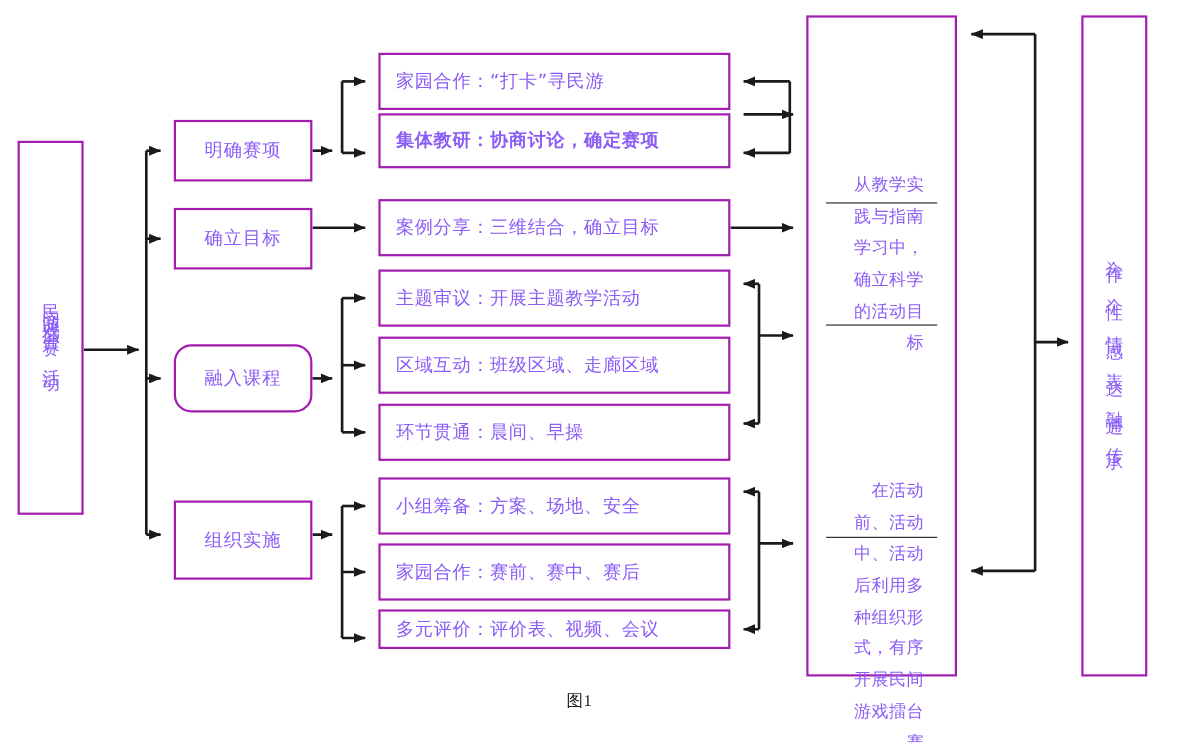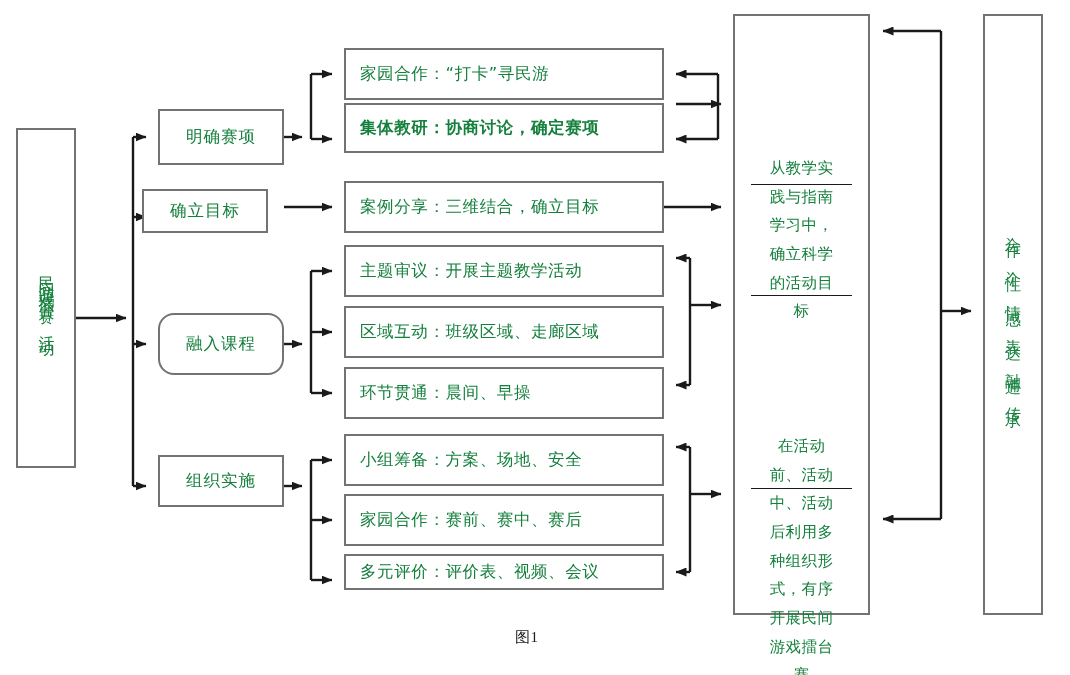--- a/index.html
+++ b/index.html
@@ -20,27 +20,27 @@
     position: absolute;
     left: 0;
     top: 0;
     width: 1070px;
     height: 675px;
     pointer-events: none;
   }
   .node {
     position: absolute;
     box-sizing: border-box;
-    border: 2px solid #737373;
+    border: 2px solid #a21caf;
     background: #ffffff;
-    color: #15803d;
+    color: #8b5cf6;
     display: flex;
     align-items: center;
     justify-content: center;
-    text-align: center;
+    text-align: right;
     letter-spacing: 0.5px;
   }
   
   .node-root {
     writing-mode: vertical-rl;
     text-orientation: upright;
     font-size: 16px;
     line-height: 2.05;
     letter-spacing: 5px;
     padding: 6px 0;
@@ -161,23 +161,23 @@
       <path d="M941,31 L941,519"></path>
       <path d="M941,31 L883,31" marker-end="url(#arrowL)"></path>
       <path d="M941,519 L883,519" marker-end="url(#arrowL)"></path>
       <path d="M941,311 L971,311" marker-end="url(#arrowR)"></path>
     </g>
   </svg>
 
   <div class="node node-root" style="left: 16px; top: 128px; width: 60px; height: 340px;">民间游戏擂台赛 活动</div>
 
   <div class="node node-stage" style="left: 158px; top: 109px; width: 126px; height: 56px;">明确赛项</div>
-  <div class="node node-stage" style="left: 142px; top: 189px; width: 126px; height: 44px;">确立目标</div>
+  <div class="node node-stage" style="left: 158px; top: 189px; width: 126px; height: 56px;">确立目标</div>
   <div class="node node-stage" style="left: 158px; top: 313px; width: 126px; height: 62px; border-radius: 16px;">融入课程</div>
-  <div class="node node-stage" style="left: 158px; top: 455px; width: 126px; height: 52px;">组织实施</div>
+  <div class="node node-stage" style="left: 158px; top: 455px; width: 126px; height: 72px;">组织实施</div>
 
   <div class="node node-detail" style="left: 344px; top: 48px; width: 320px; height: 52px;">家园合作：“打卡”寻民游</div>
   <div class="node node-detail" style="left: 344px; top: 103px; width: 320px; height: 50px; font-weight: bold;">集体教研：协商讨论，确定赛项</div>
   <div class="node node-detail" style="left: 344px; top: 181px; width: 320px; height: 52px;">案例分享：三维结合，确立目标</div>
   <div class="node node-detail" style="left: 344px; top: 245px; width: 320px; height: 52px;">主题审议：开展主题教学活动</div>
   <div class="node node-detail" style="left: 344px; top: 306px; width: 320px; height: 52px;">区域互动：班级区域、走廊区域</div>
   <div class="node node-detail" style="left: 344px; top: 367px; width: 320px; height: 52px;">环节贯通：晨间、早操</div>
   <div class="node node-detail" style="left: 344px; top: 434px; width: 320px; height: 52px;">小组筹备：方案、场地、安全</div>
   <div class="node node-detail" style="left: 344px; top: 494px; width: 320px; height: 52px;">家园合作：赛前、赛中、赛后</div>
   <div class="node node-detail" style="left: 344px; top: 554px; width: 320px; height: 36px;">多元评价：评价表、视频、会议</div>

